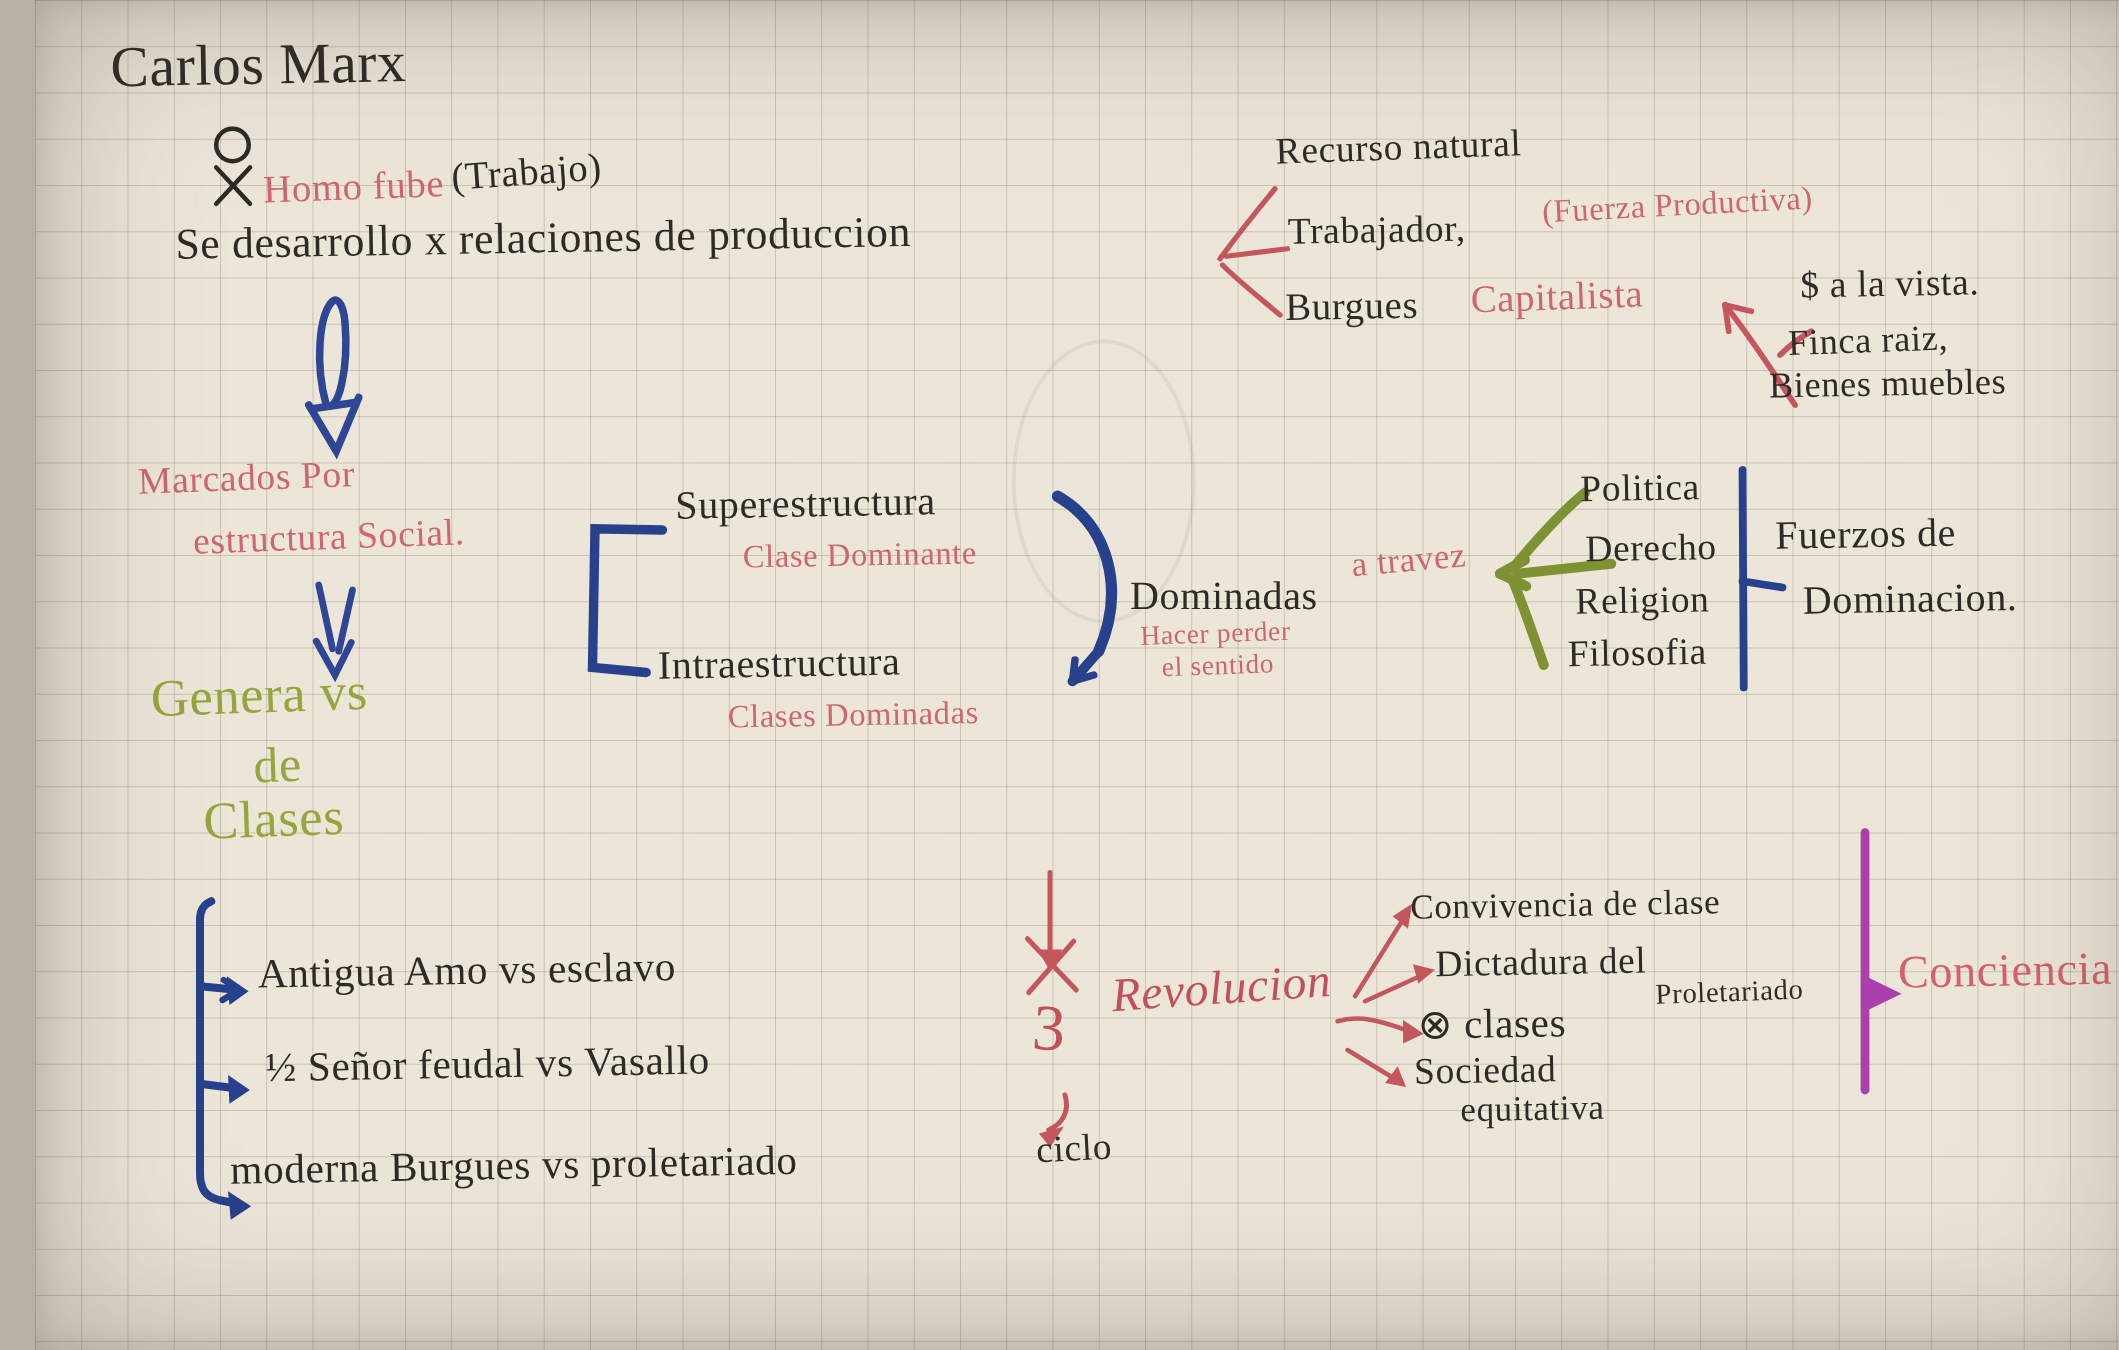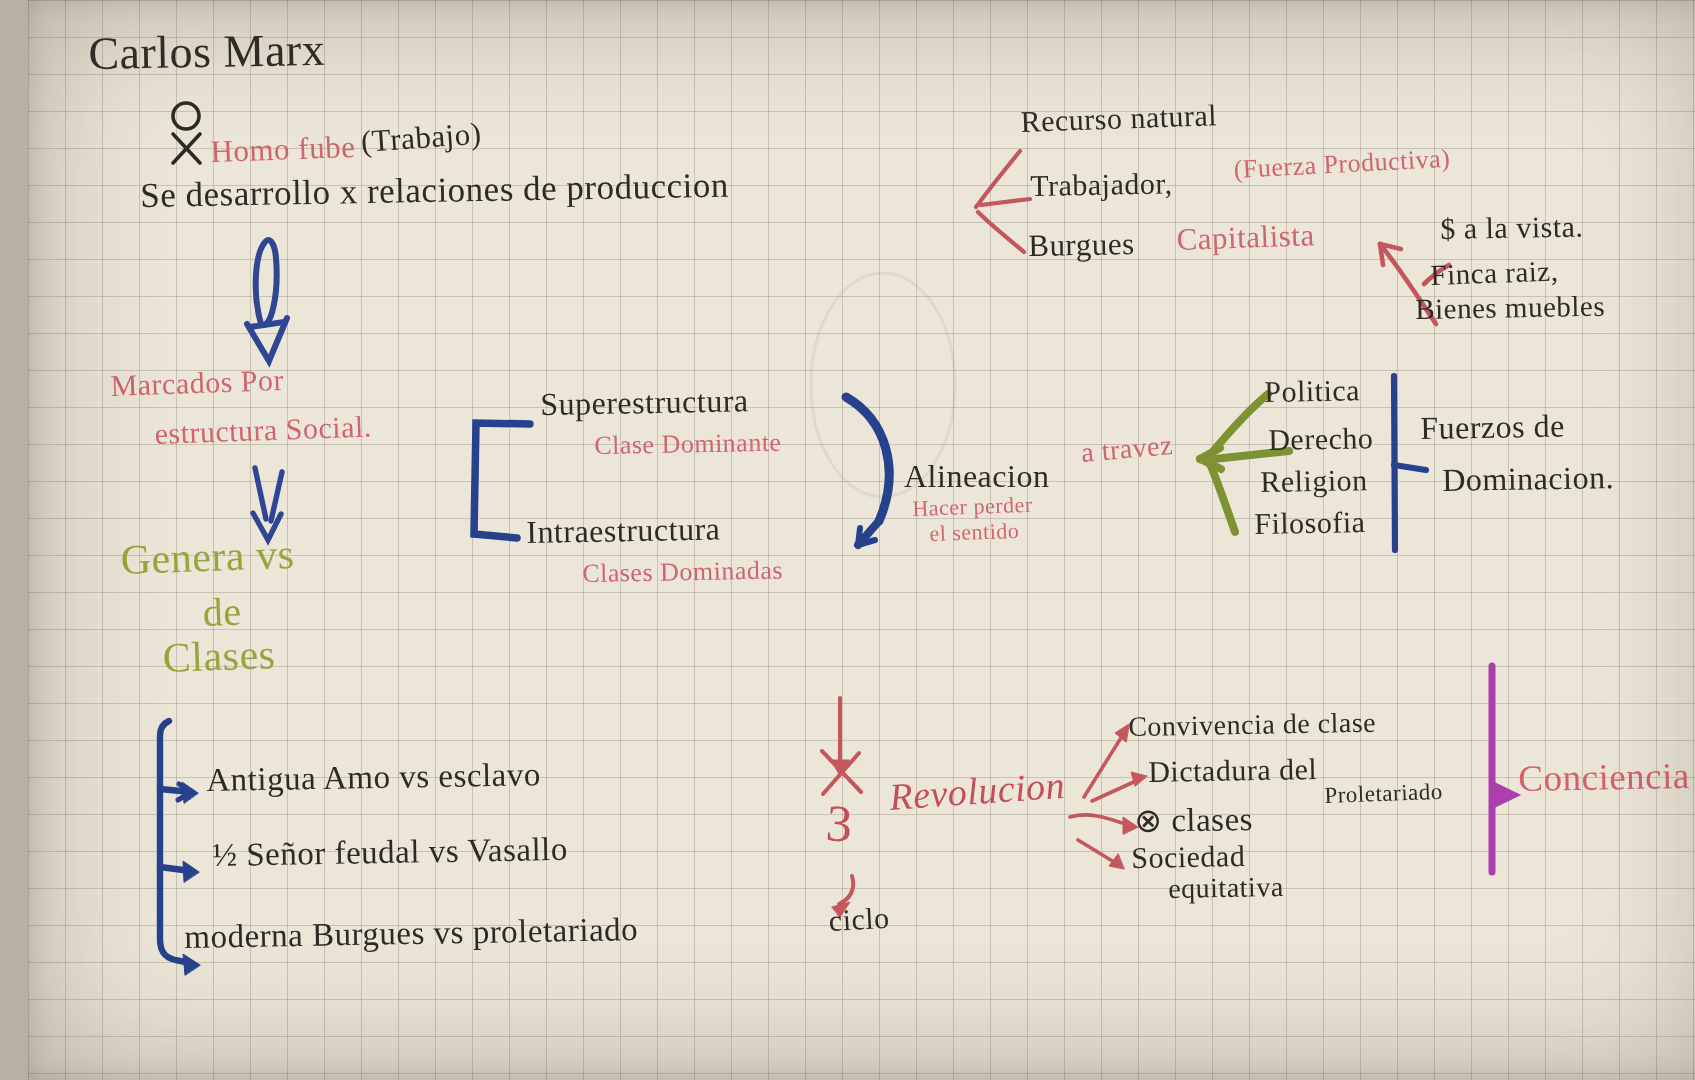--- a/index.html
+++ b/index.html
@@ -145,21 +145,21 @@
   <div class="hw ink-black" style="left:1387px;top:294px;font-size:29px;--r:-1deg">Bienes muebles</div>
 
   <div class="hw ink-red2" style="left:82px;top:370px;font-size:30px;--r:-2deg">Marcados Por</div>
   <div class="hw ink-red2" style="left:126px;top:418px;font-size:30px;--r:-2deg">estructura Social.</div>
 
   <div class="hw ink-black" style="left:512px;top:388px;font-size:32px;--r:-1deg">Superestructura</div>
   <div class="hw ink-red2" style="left:566px;top:432px;font-size:26px;--r:-1deg">Clase Dominante</div>
   <div class="hw ink-black" style="left:498px;top:516px;font-size:32px;--r:-1deg">Intraestructura</div>
   <div class="hw ink-red2" style="left:554px;top:560px;font-size:26px;--r:-1deg">Clases Dominadas</div>
 
-  <div class="hw ink-black" style="left:876px;top:460px;font-size:32px;--r:0deg">Alineacion</div>
+  <div class="hw ink-black" style="left:876px;top:460px;font-size:32px;--r:0deg">Dominadas</div>
   <div class="hw ink-red2" style="left:884px;top:497px;font-size:22px;--r:-2deg">Hacer perder</div>
   <div class="hw ink-red2" style="left:901px;top:522px;font-size:22px;--r:-2deg">el sentido</div>
 
   <div class="hw ink-red2" style="left:1052px;top:438px;font-size:28px;--r:-5deg">a travez</div>
 
   <div class="hw ink-black" style="left:1236px;top:376px;font-size:30px;--r:-1deg">Politica</div>
   <div class="hw ink-black" style="left:1240px;top:424px;font-size:30px;--r:-1deg">Derecho</div>
   <div class="hw ink-black" style="left:1232px;top:466px;font-size:30px;--r:-1deg">Religion</div>
   <div class="hw ink-black" style="left:1226px;top:508px;font-size:30px;--r:-1deg">Filosofia</div>
 

